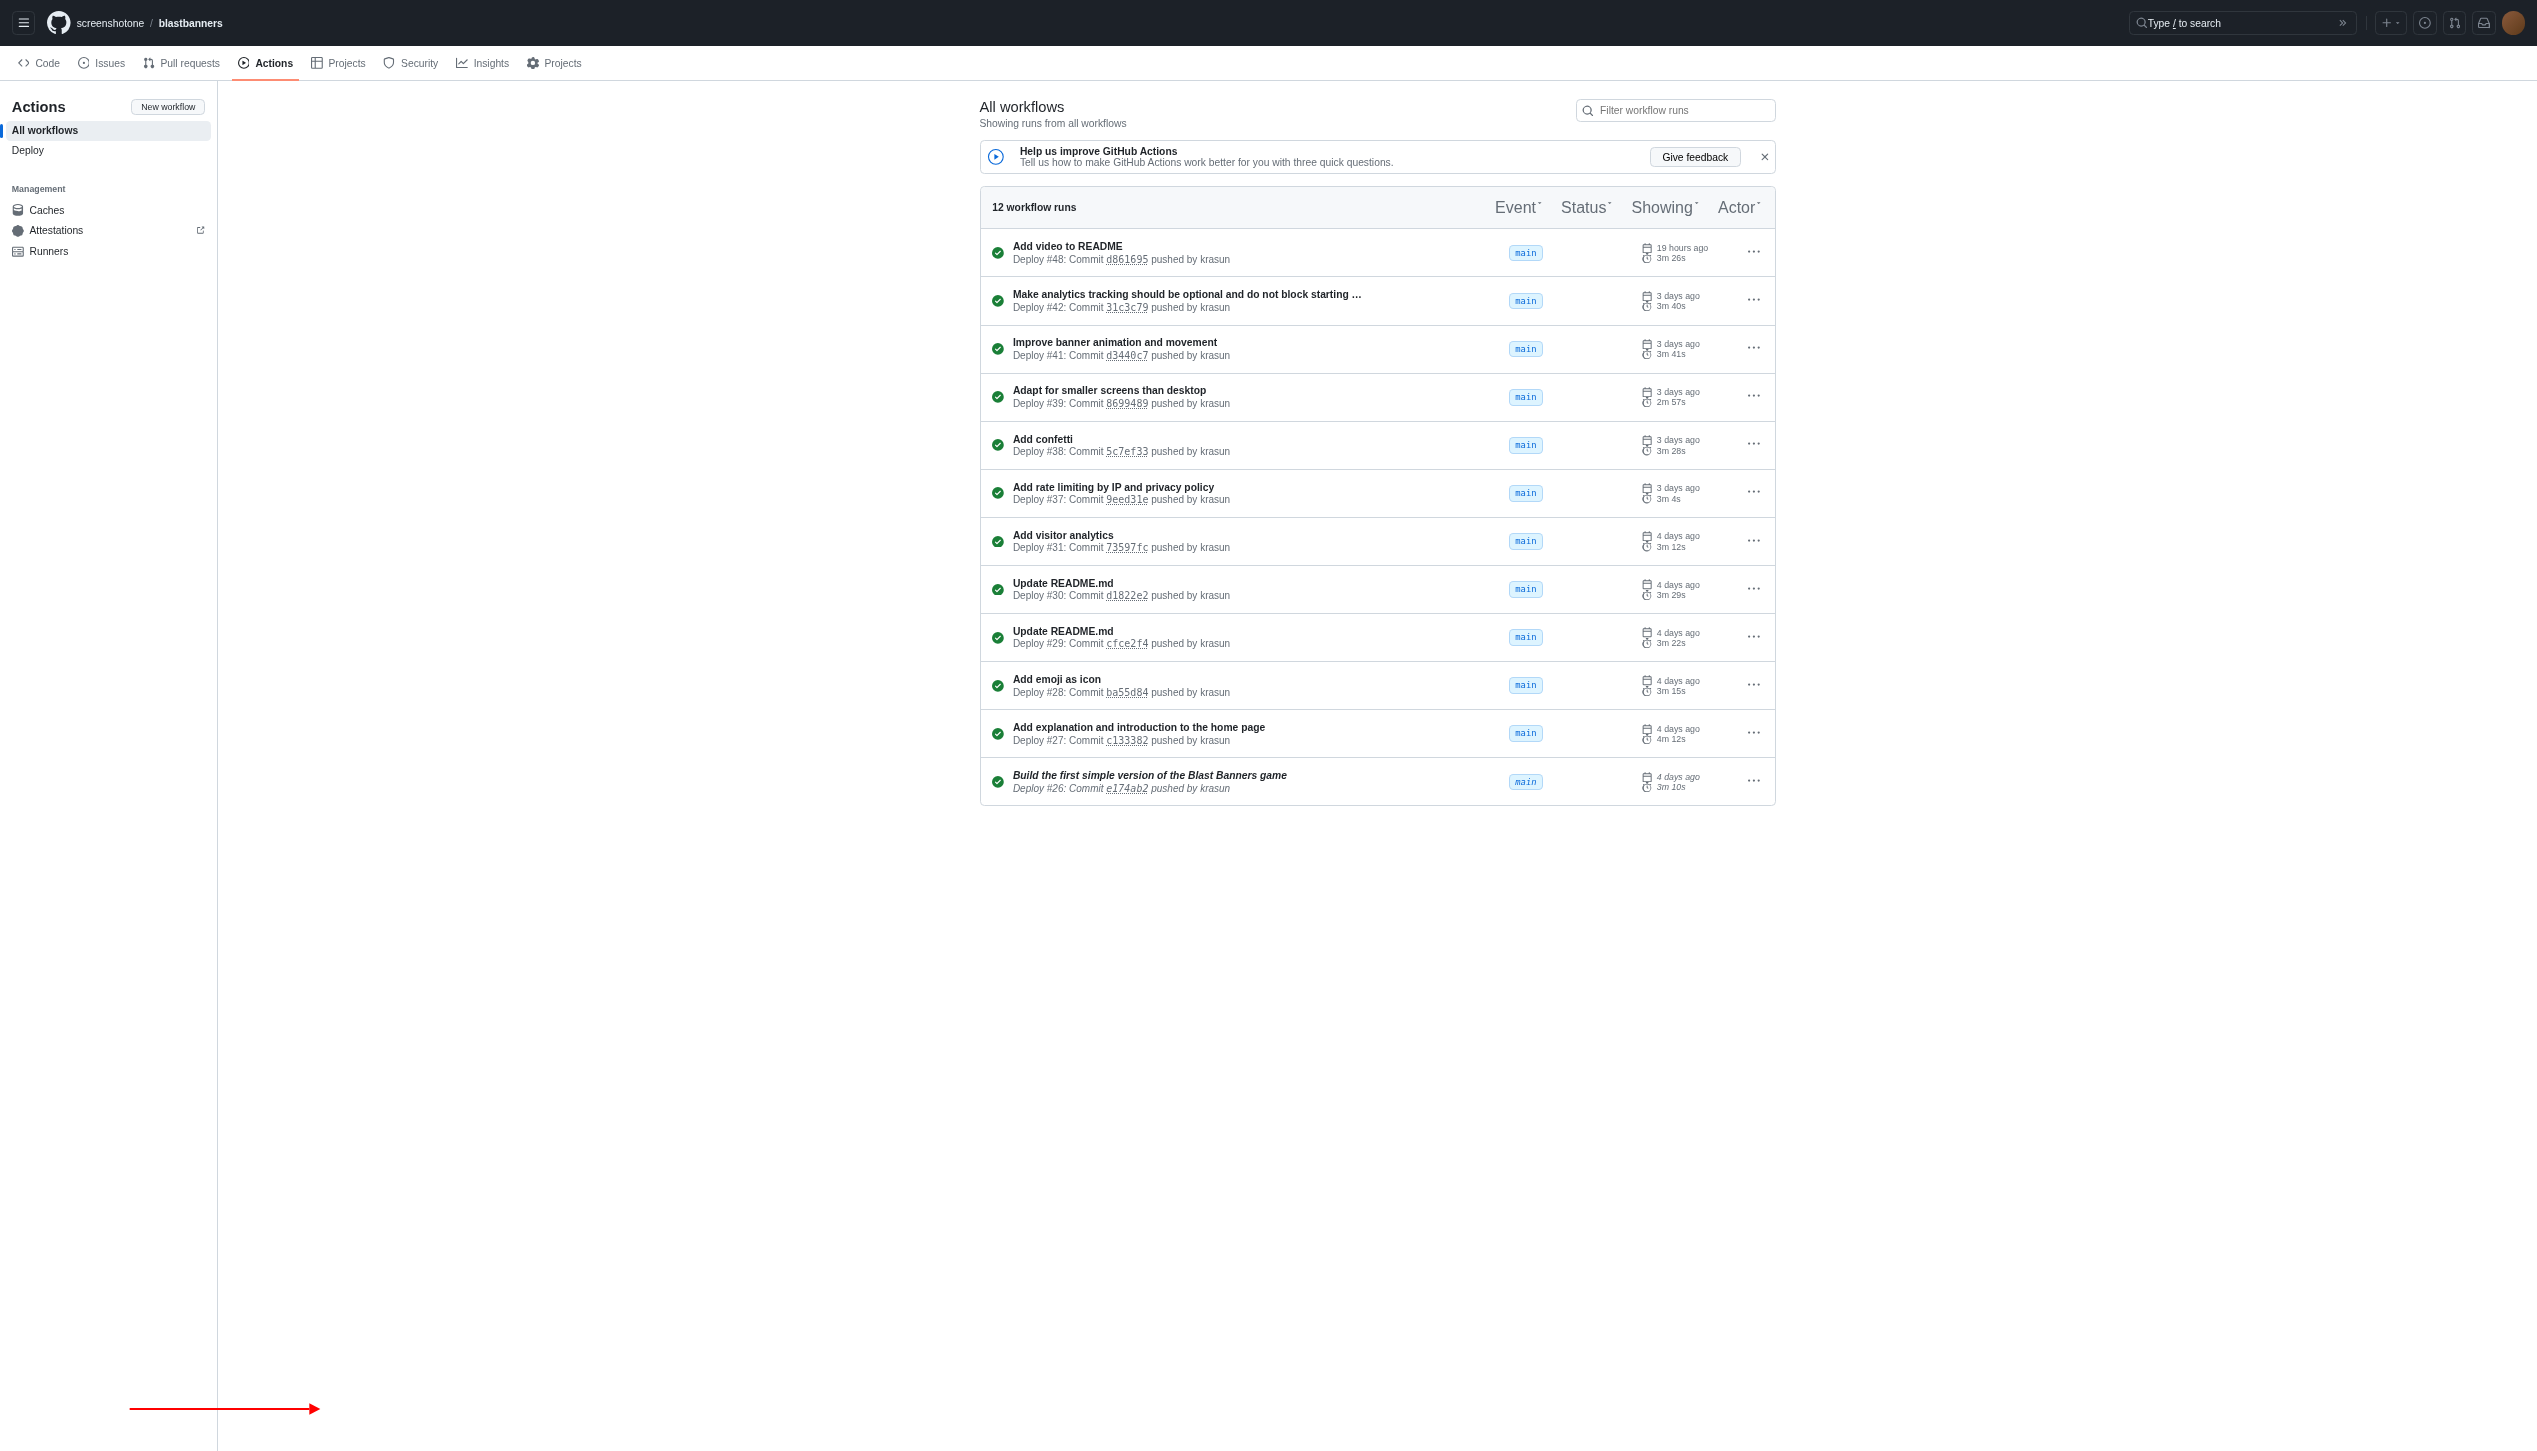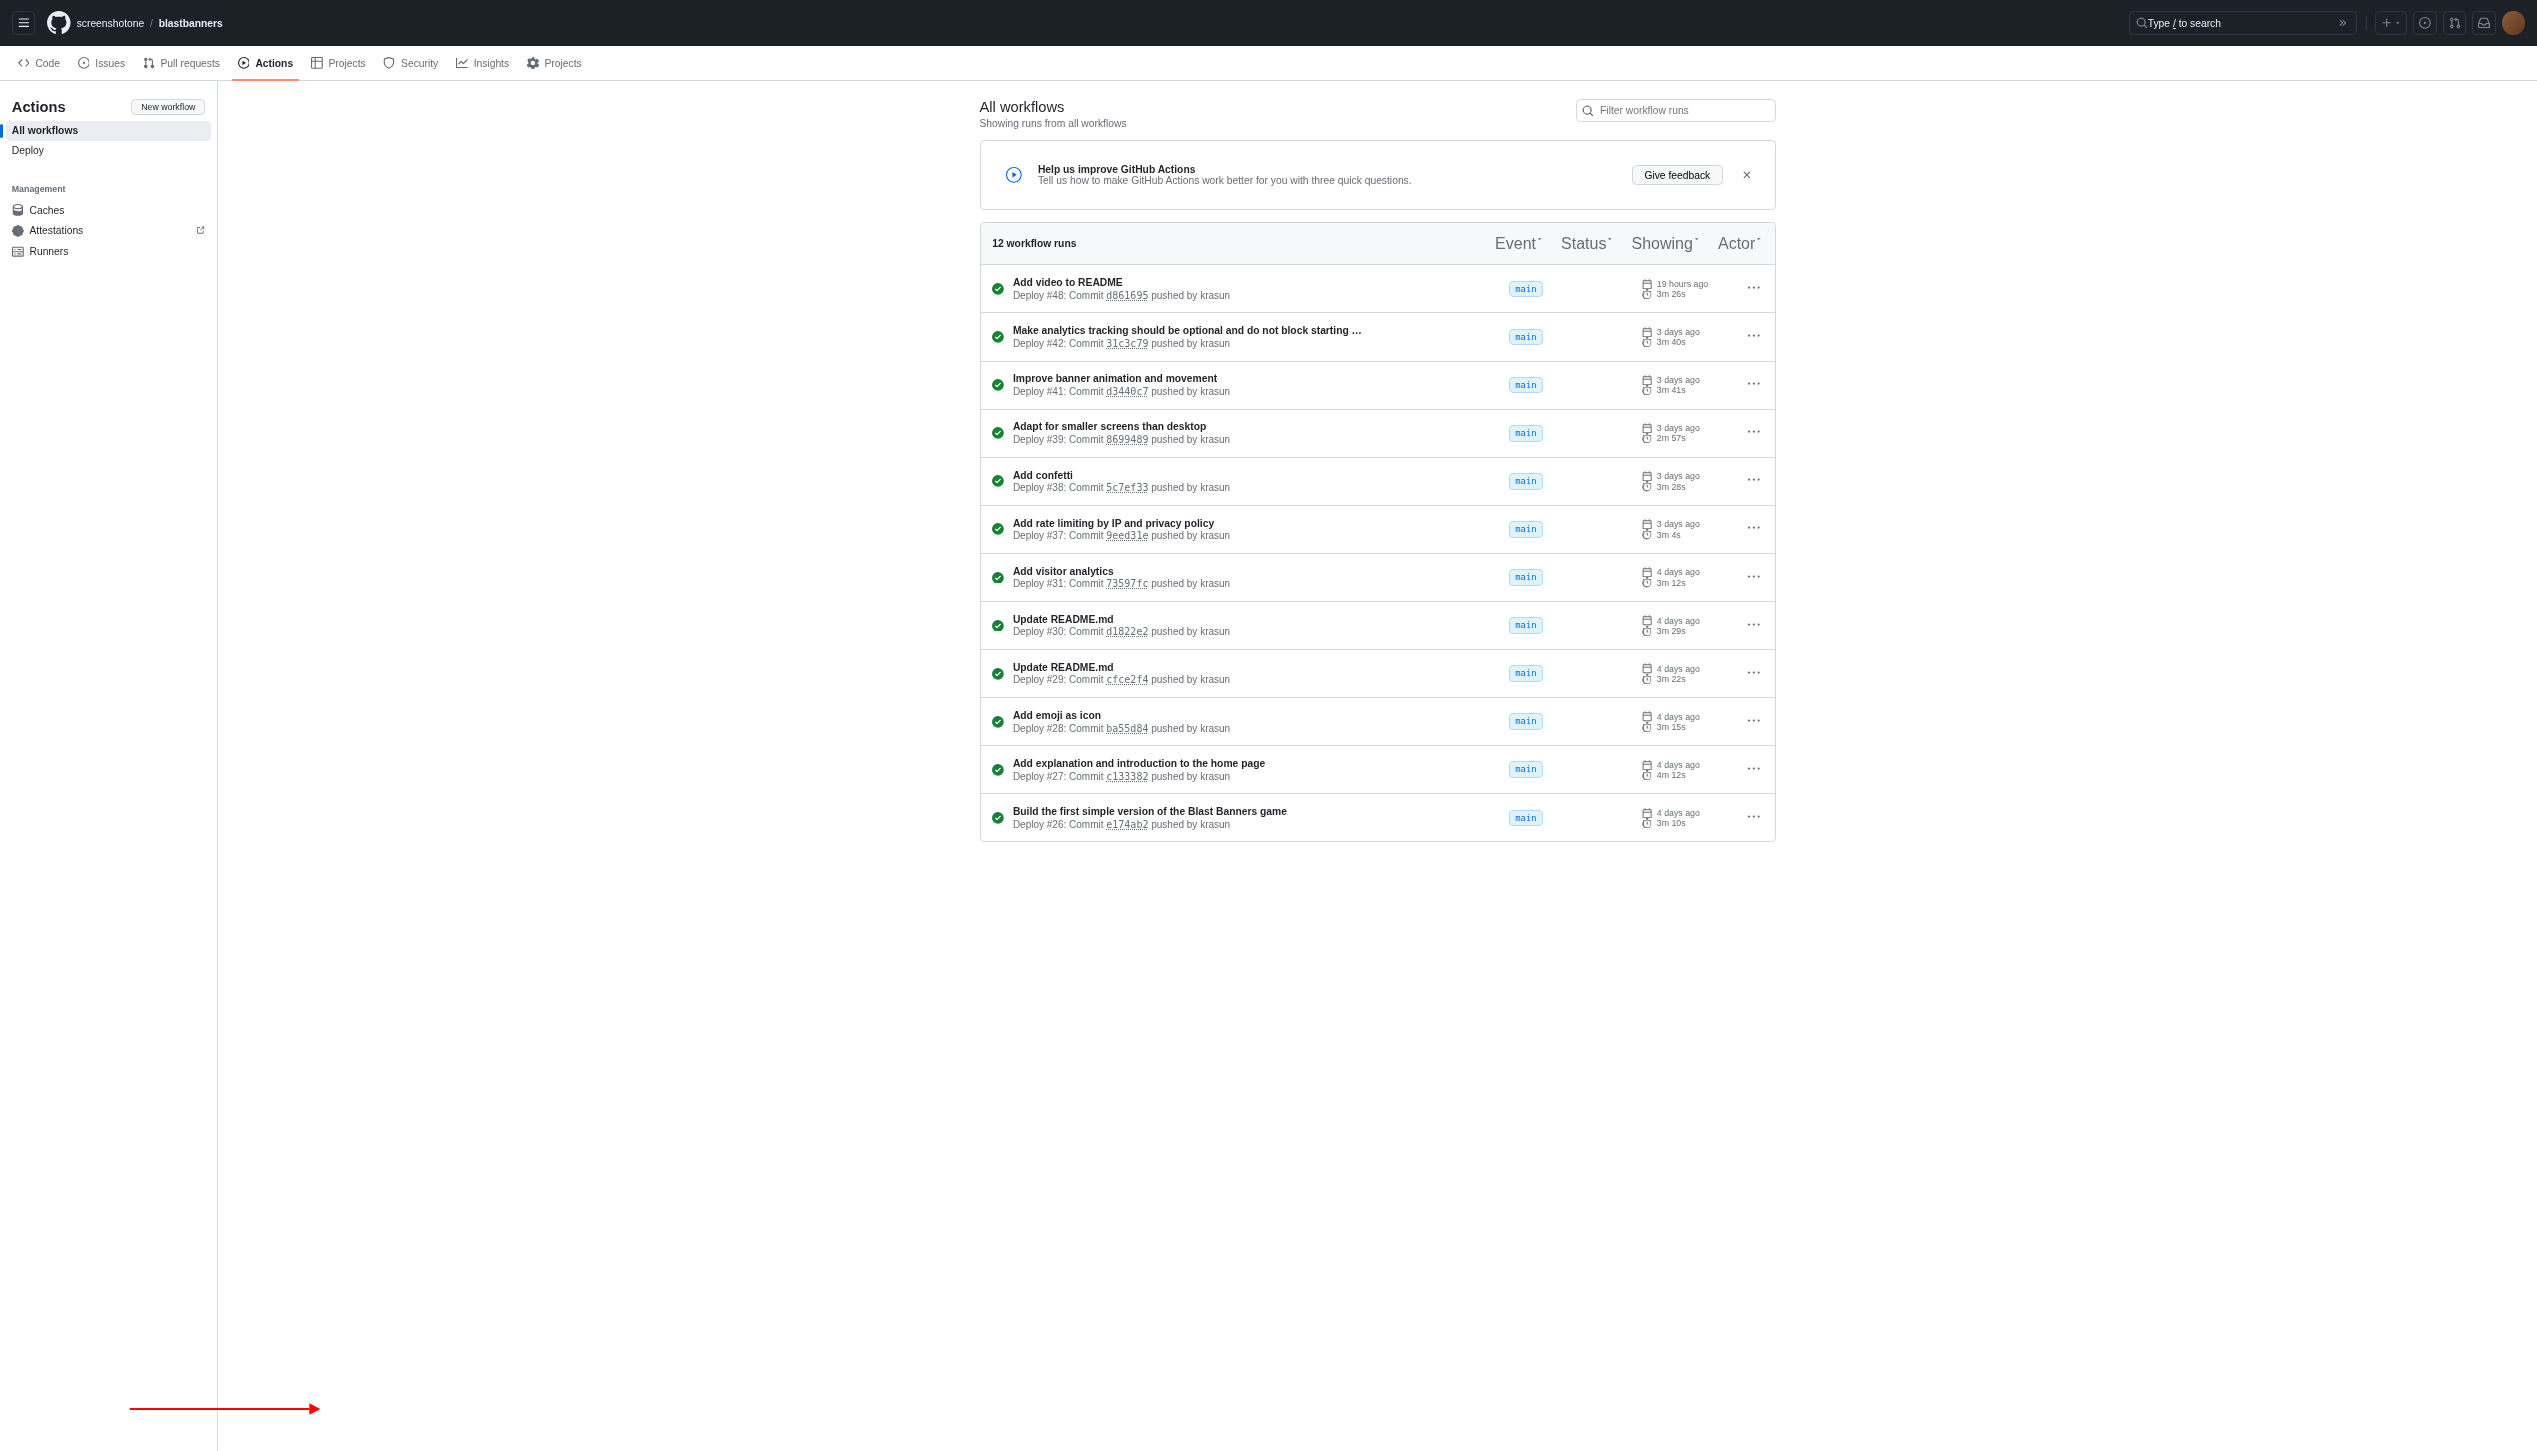--- a/index.html
+++ b/index.html
@@ -52,40 +52,40 @@
     
     .content { flex: 1; padding: 17.7px 29.5px 35px; max-width: 855px; margin: 0 auto; }
     .content-header { display: flex; justify-content: space-between; align-items: flex-start; }
     .content-header h1 { font-size: 14.7px; font-weight: 400; }
     .content-header p { font-size: 10.3px; color: #656d76; margin-top: 2.9px; }
     .filter-box { display: flex; align-items: center; border: 0.7px solid #d0d7de; border-radius: 4.4px; height: 23.6px; padding: 0 5.9px; width: 200px; }
     .filter-box svg { fill: #656d76; }
     .filter-box input { border: none; outline: none; margin-left: 5.9px; flex: 1; font-size: 10.3px; }
     
     
-    .feedback { border: 0.7px solid #d0d7de; border-radius: 4.4px; padding: 22px; margin-top: 11.8px; display: flex; align-items: center; gap: 11.8px; }
+    .feedback { border: 0.7px solid #d0d7de; border-radius: 4.4px; padding: 4px; margin-top: 11.8px; display: flex; align-items: center; gap: 11.8px; }
     .feedback-icon { width: 23.6px; height: 23.6px; flex-shrink: 0; display: flex; align-items: center; justify-content: center; }
     .feedback-icon svg { fill: none; stroke: #0969da; }
     .feedback-text { flex: 1; }
     .feedback-text h4 { font-size: 10.3px; font-weight: 600; }
     .feedback-text p { font-size: 10.3px; color: #656d76; }
     .feedback-btn { padding: 3.7px 11.8px; border: 0.7px solid #d0d7de; border-radius: 4.4px; background: #f6f8fa; font-weight: 500; cursor: pointer; font-size: 10.3px; }
     .close-btn { width: 11.8px; height: 11.8px; cursor: pointer; margin-left: 5.9px; }
     .close-btn svg { fill: #656d76; }
     
     
     .runs-box { border: 0.7px solid #d0d7de; border-radius: 4.4px; margin-top: 11.8px; }
     .runs-header { display: flex; align-items: center; justify-content: space-between; padding: 11.8px; background: #f6f8fa; border-bottom: 0.7px solid #d0d7de; border-radius: 4.4px 4.4px 0 0; }
     .runs-count { font-size: 10.3px; font-weight: 600; }
     .filter-dropdowns { display: flex; gap: 17.7px; }
     .dropdown { display: flex; align-items: flex-start; gap: 0; cursor: pointer; font-size: 16px; color: #656d76; }
     .dropdown svg { fill: #656d76; }
     
     .run-row { display: flex; align-items: center; padding: 11.8px; border-bottom: 0.7px solid #d0d7de; }
-    .run-row:last-child { border-bottom: none; }
+    .run-row:last-child { border-bottom: none; font-style: italic; }
     .run-status { width: 11.8px; height: 11.8px; margin-right: 8.8px; flex-shrink: 0; }
     .run-info { flex: 1; min-width: 0; }
     .run-title { font-weight: 600; color: #1f2328; white-space: nowrap; overflow: hidden; text-overflow: ellipsis; max-width: 368px; }
     .run-meta { font-size: 10px; color: #656d76; margin-top: 1.5px; }
     .run-meta .sha { font-family: monospace; text-decoration: underline dotted; }
     .run-branch { flex-shrink: 0; width: 133px; }
     .branch-tag { display: inline-block; padding: 0 5.2px; font-size: 8.8px; font-family: monospace; background: #ddf4ff; color: #0969da; border: 0.7px solid rgba(9,105,218,0.2); border-radius: 4.4px; line-height: 14.7px; }
     .run-time { flex-shrink: 0; width: 103px; font-size: 8.8px; color: #656d76; }
     .run-time-row { display: flex; align-items: flex-end; gap: 4.4px; }
     .run-time-row svg { fill: #656d76; }

